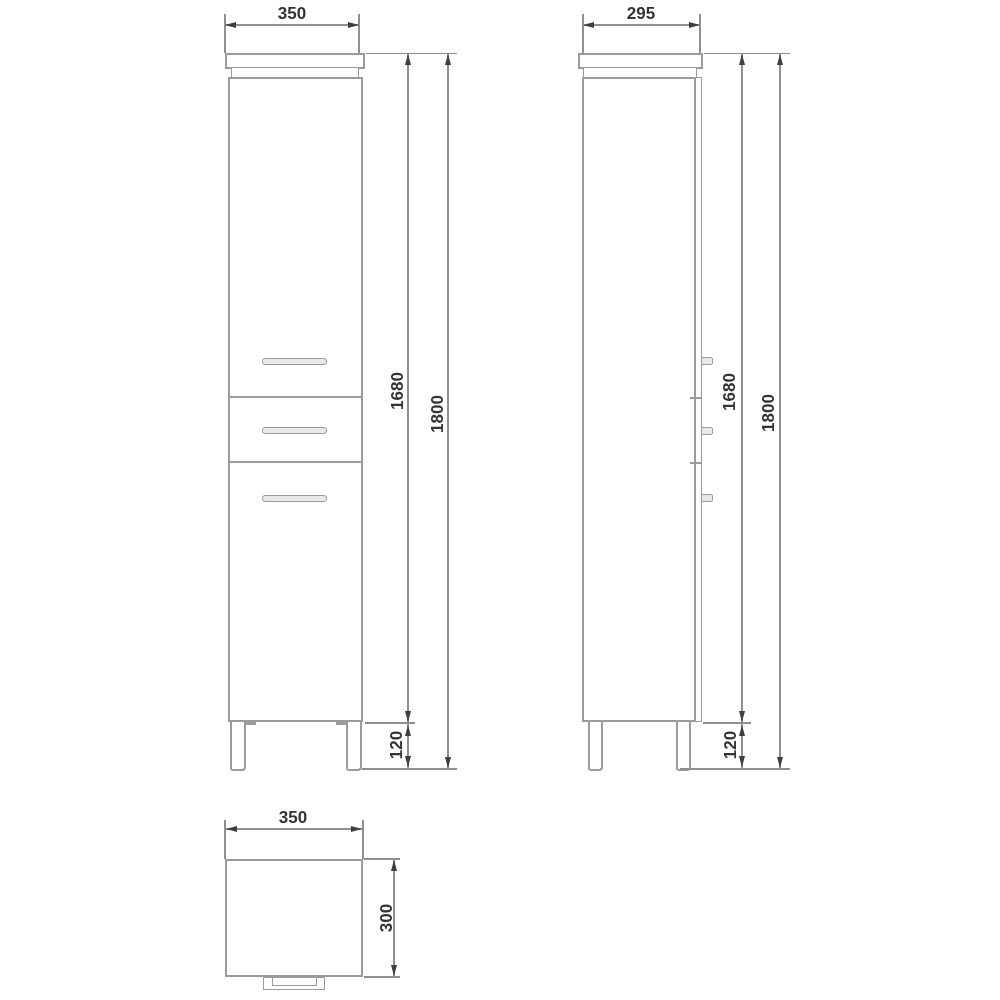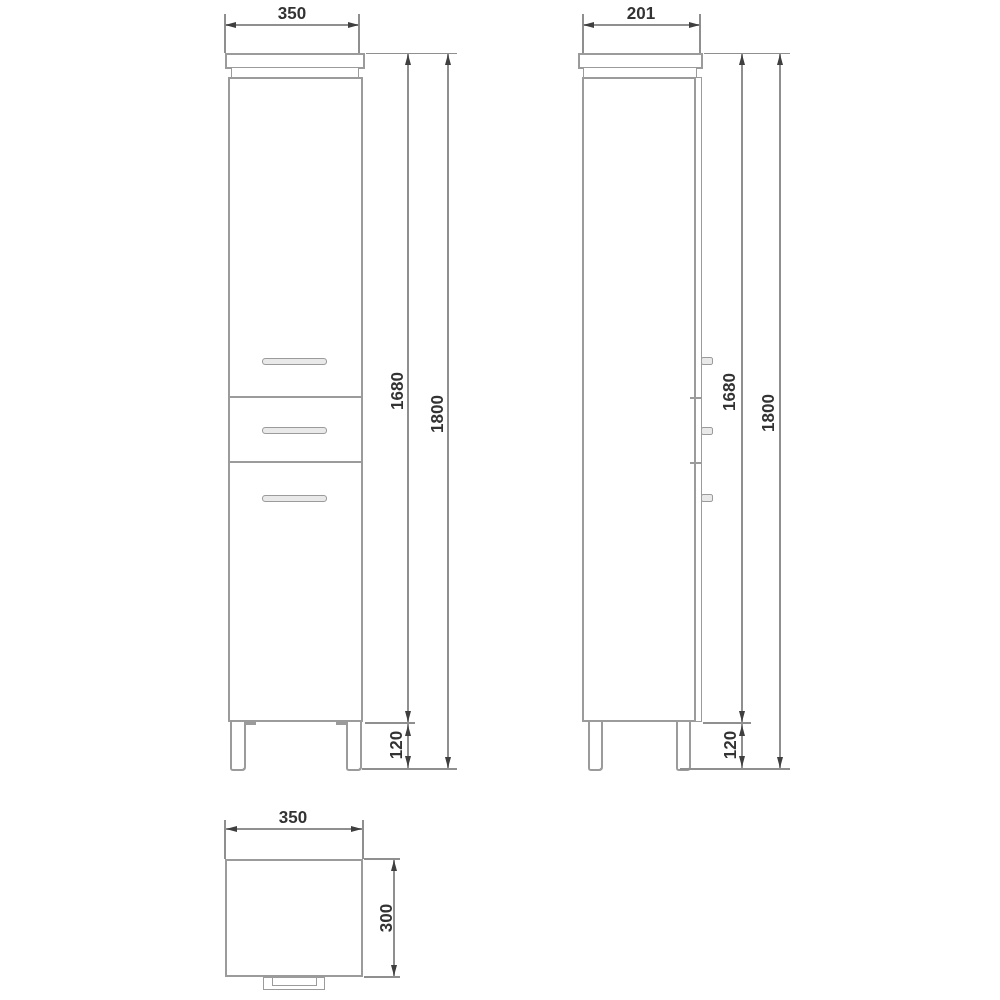--- a/index.html
+++ b/index.html
@@ -79,21 +79,21 @@
     <div class="vtext" style="left:367px;top:737px;">120</div>
   </div>
 
   <div>
 
     <div class="vl" style="left:582px;top:14px;height:39px;"></div>
     <div class="vl" style="left:699px;top:14px;height:39px;"></div>
     <div class="hl" style="left:583px;top:24px;width:117px;"></div>
     <div class="ar ar-l" style="left:583px;top:21.5px;"></div>
     <div class="ar ar-r" style="left:689px;top:21.5px;"></div>
-    <div class="dimtext" style="left:606px;top:6px;">201</div>
+    <div class="dimtext" style="left:606px;top:6px;">295</div>
 
     <div class="box" style="left:578px;top:53px;width:125px;height:16px;"></div>
     <div class="box thin" style="left:583px;top:67px;width:114px;height:11px;"></div>
     <div class="box" style="left:582px;top:77px;width:114px;height:645px;"></div>
     <div class="box thin" style="left:695px;top:77px;width:7px;height:645px;"></div>
     <div class="objhl" style="left:690px;top:397px;width:11px;"></div>
     <div class="objhl" style="left:690px;top:462px;width:11px;"></div>
     <div class="handle" style="left:701px;top:357px;width:12px;height:8px;border-radius:2px;"></div>
     <div class="handle" style="left:701px;top:427px;width:12px;height:8px;border-radius:2px;"></div>
     <div class="handle" style="left:701px;top:494px;width:12px;height:8px;border-radius:2px;"></div>

